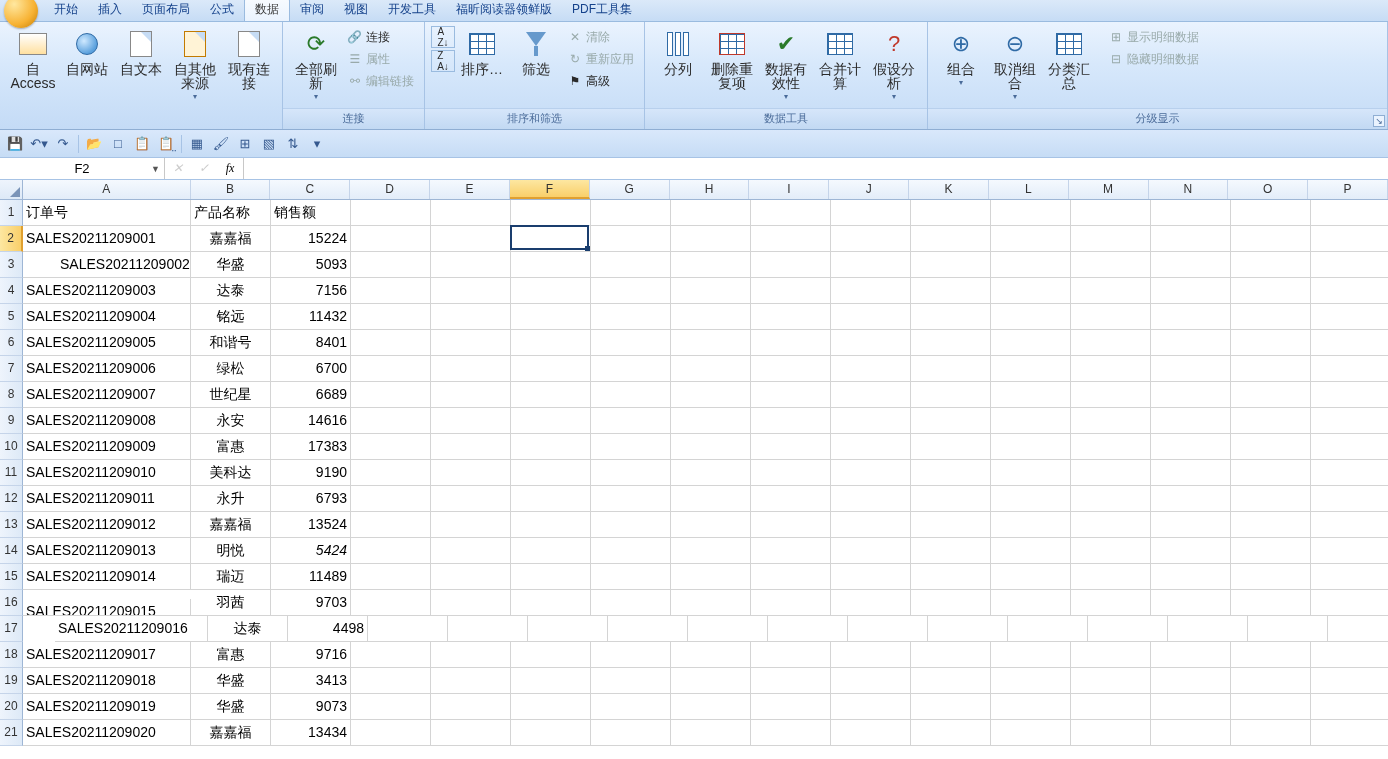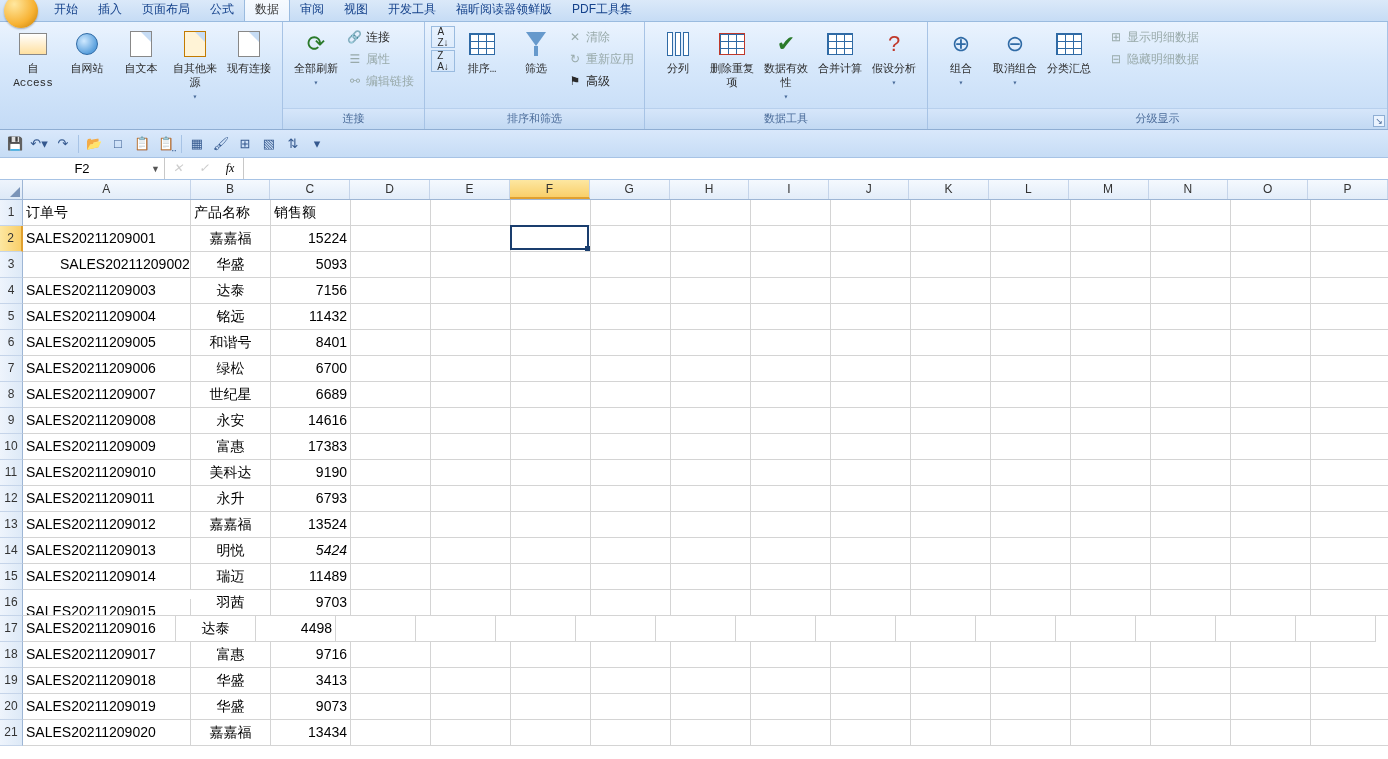--- a/index.html
+++ b/index.html
@@ -13,21 +13,21 @@
 
 
 .ribbon { background: linear-gradient(#eaf3fe,#d7e8fb 40%,#c4dbf6); height: 108px; display:flex; border-bottom:1px solid #8faed3; }
 .group { border-right:1px solid #a7c3e5; display:flex; flex-direction:column; }
 .group-body { flex:1; display:flex; align-items:flex-start; padding:4px 6px 0; }
 .group-title { text-align:center; font-size:11px; color:#4a6b99; padding:2px 4px 3px; background:linear-gradient(#d6e6fa,#c2d9f3); border-top:1px solid #b8d0ed; position:relative; }
 .group-title .dlaunch { position:absolute; right:2px; bottom:2px; width:12px; height:12px; border:1px solid #8faed3; font-size:9px; line-height:10px; color:#4a6b99; background:#eaf3fe; }
 
 .btn-lg { display:flex; flex-direction:column; align-items:center; justify-content:flex-start; width:54px; padding:2px 2px 0; text-align:center; color:#2b2b2b; cursor:default; }
 .btn-lg .ic { width:32px; height:32px; margin-bottom:2px; display:flex; align-items:center; justify-content:center; font-size:22px; }
-.btn-lg .lbl { line-height:14px; font-size:11px;font-family:Liberation Mono, monospace; }
+.btn-lg .lbl { line-height:14px; font-size:14px; }
 .btn-lg .dd::after { content:"▾"; font-size:8px; color:#4a6b99; display:block; }
 
 .btn-sm { display:flex; align-items:center; height:22px; padding:0 4px; color:#2b2b2b; }
 .btn-sm .ic { width:16px; height:16px; margin-right:3px; display:inline-flex; align-items:center; justify-content:center; font-size:12px; }
 .btn-sm.dis { color:#9aa; }
 .col { display:flex; flex-direction:column; justify-content:flex-start; }
 
 
 .qat { height:28px; background:linear-gradient(#d9e8fb,#c6dcf5); border-bottom:1px solid #a7c3e5; display:flex; align-items:center; padding:0 6px; gap:6px; }
 .qat .qb { width:18px; height:18px; display:flex; align-items:center; justify-content:center; color:#35598f; font-size:13px; border:1px solid transparent; }
@@ -618,21 +618,21 @@
           <div class="cell " style="width: 80px;"></div>
           <div class="cell " style="width: 80px;"></div>
           <div class="cell " style="width: 80px;"></div>
           <div class="cell " style="width: 80px;"></div>
           <div class="cell " style="width: 80px;"></div>
           <div class="cell " style="width: 80px;"></div>
           <div class="cell " style="width: 80px;"></div>
           <div class="cell " style="width: 80px;"></div>
         </div>
         <div class="row">
-          <div class="cell c-a" style="width: 153px;">SALES20211209016</div>
+          <div class="cell c-a" style="width: 153px; margin-left: 32px;">SALES20211209016</div>
           <div class="cell c-b" style="width: 80px;">达泰</div>
           <div class="cell c-c" style="width: 80px;">4498</div>
           <div class="cell " style="width: 80px;"></div>
           <div class="cell " style="width: 80px;"></div>
           <div class="cell " style="width: 80px;"></div>
           <div class="cell " style="width: 80px;"></div>
           <div class="cell " style="width: 80px;"></div>
           <div class="cell " style="width: 80px;"></div>
           <div class="cell " style="width: 80px;"></div>
           <div class="cell " style="width: 80px;"></div>

